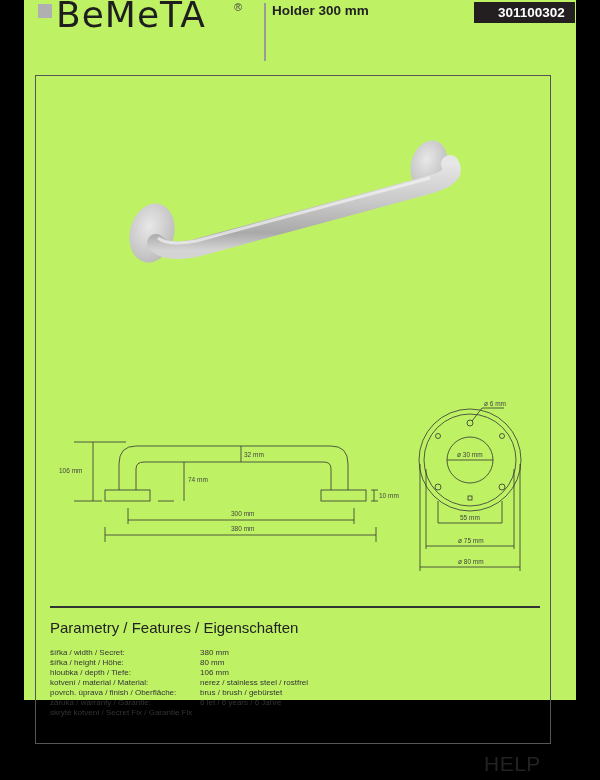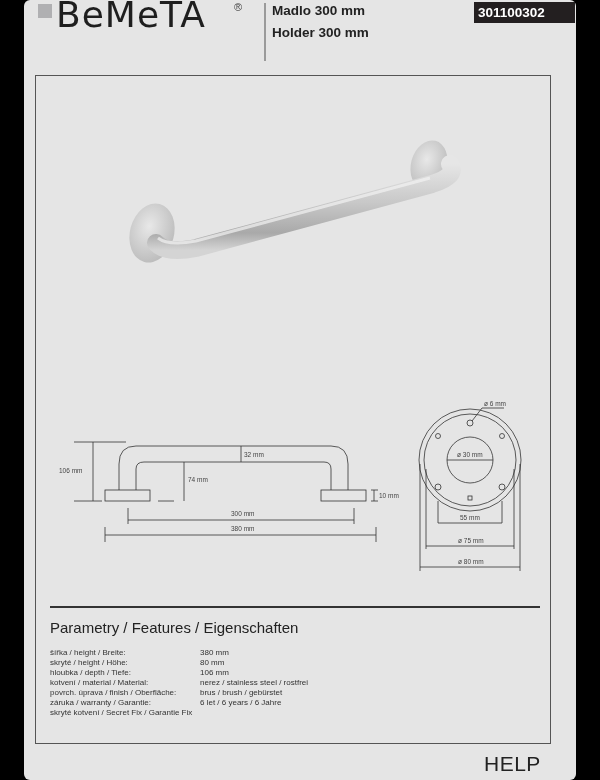--- a/index.html
+++ b/index.html
@@ -1,44 +1,43 @@
 <!DOCTYPE html>
 <html><head>
   <meta charset="utf-8">
   <style>
     html, body { margin: 0; padding: 0; }
     body {
       width: 600px; height: 780px; position: relative; overflow: hidden;
       background: #000; font-family: "Liberation Sans", sans-serif;
     }
     .page {
-      position: absolute; left: 24px; top: 0; width: 552px; height: 780px;
-      background: #e5e5e5;
-      border-radius: 6px;
+      position: absolute; left: 24px; top: 0; width: 552px; height: 700px;
+      background: #bef264;
     }
     .logo-square {
       position: absolute; left: 14px; top: 4px; width: 14px; height: 14px; background: #b0b0b2;
     }
     .logo-text {
       position: absolute; left: 32px; top: -6px; font-size: 36px; letter-spacing: 1px;
       color: #1e1e1e; font-family: "DejaVu Sans", sans-serif; font-weight: normal;
     }
     .logo-reg {
       position: absolute; left: 210px; top: 1px; font-size: 11px; color: #444;
     }
     .hdr-divider {
       position: absolute; left: 240px; top: 3px; width: 2px; height: 58px; background: #9a9a9a;
     }
     .titles {
       position: absolute; left: 248px; top: 0; font-weight: bold; font-size: 13.5px; color: #222;
       line-height: 22px;
     }
     .code {
       position: absolute; left: 450px; top: 2px; width: 101px; height: 21px; background: #231f20;
-      color: #fff; font-weight: bold; font-size: 13.5px; line-height: 21px; padding-left: 4px;
+      color: #fff; font-weight: bold; font-size: 13.5px; line-height: 21px; padding-left: 24px;
       box-sizing: border-box;
     }
     .frame {
       position: absolute; left: 11px; top: 75px; width: 516px; height: 669px;
       border: 1.5px solid #555; box-sizing: border-box;
     }
     svg text { font-family: "Liberation Sans", sans-serif; }
     .params {
       position: absolute; left: 14px; top: 530px; width: 490px;
     }
@@ -60,21 +59,20 @@
   </style>
 </head>
 <body>
 
 <div class="page">
   <div class="logo-square"></div>
   <div class="logo-text">BeMeTA</div>
   <div class="logo-reg">®</div>
   <div class="hdr-divider"></div>
   <div class="titles">
-    <div>Madlo 300 mm</div>
     <div>Holder 300 mm</div>
   </div>
   <div class="code">301100302</div>
 
   <div class="frame">
 
     <svg style="position:absolute;left:80px;top:60px" width="360" height="150" viewBox="0 0 360 150">
       <defs>
         <linearGradient id="tube" x1="0" y1="0" x2="0" y2="1">
           <stop offset="0" stop-color="#e6e6e6"></stop>
@@ -163,25 +161,25 @@
       <text x="41" y="63">ø 30 mm</text>
       <text x="44" y="126">55 mm</text>
       <text x="42" y="149">ø 75 mm</text>
       <text x="42" y="170">ø 80 mm</text>
     </svg>
 
     <div class="params">
       <div class="params-hr"></div>
       <div class="params-title">Parametry / Features / Eigenschaften</div>
       <div class="prow" style="top:42px">
-        <span class="k">šířka / height / Breite:</span>
+        <span class="k">šířka / width / Secret:</span>
         <span class="v">380 mm</span>
       </div>
       <div class="prow" style="top:52px">
-        <span class="k">skryté / height / Höhe:</span>
+        <span class="k">šířka / height / Höhe:</span>
         <span class="v">80 mm</span>
       </div>
       <div class="prow" style="top:62px">
         <span class="k">hloubka / depth / Tiefe:</span>
         <span class="v">106 mm</span>
       </div>
       <div class="prow" style="top:72px">
         <span class="k">kotvení / material / Material:</span>
         <span class="v">nerez / stainless steel / rostfrei</span>
       </div>

